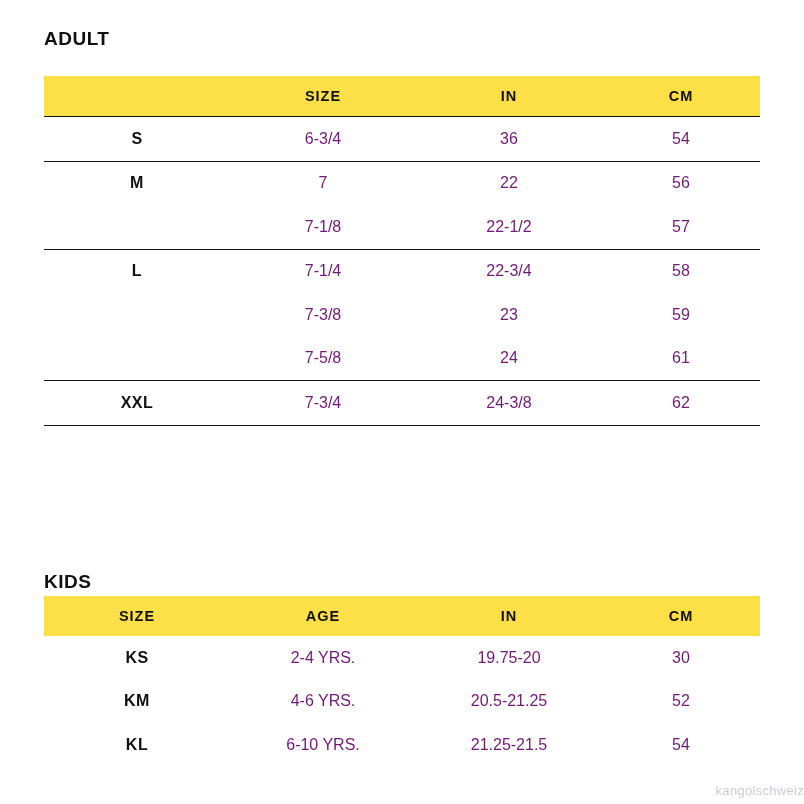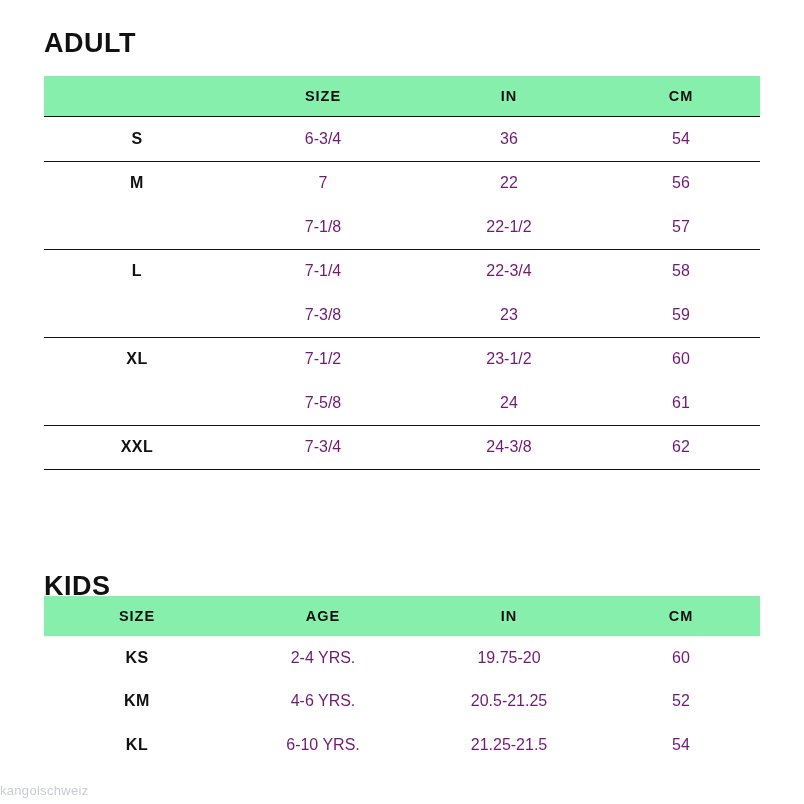--- a/index.html
+++ b/index.html
@@ -16,21 +16,21 @@
     position: relative;
   }
   .page {
     width: 804px;
     height: 804px;
     box-sizing: border-box;
     padding: 0 44px;
     position: relative;
   }
   .section-title {
-    font-size: 27px;
+    font-size: 19px;
     font-weight: bold;
     letter-spacing: 0.5px;
     color: #111111;
     margin: 0;
     padding: 0;
   }
   #adult-title {
     position: absolute;
     left: 44px;
     top: 28px;
@@ -49,21 +49,21 @@
     position: absolute;
     left: 44px;
     top: 76px;
   }
   .kids-table-wrap {
     position: absolute;
     left: 44px;
     top: 596px;
   }
   thead td, thead th {
-    background: #86efac;
+    background: #fde047;
     font-weight: bold;
     font-size: 14.5px;
     letter-spacing: 1px;
     color: #111111;
     height: 38px;
     vertical-align: middle;
     text-align: center;
   }
   tbody td {
     font-size: 16px;
@@ -97,21 +97,21 @@
     font-size: 0;
   }
   
   .kids-table tbody td { border: none; }
 
   .watermark {
     position: absolute;
     left: 0;
     right: 0;
     bottom: 6px;
-    text-align: left;
+    text-align: right;
     font-size: 13px;
     color: #c9ccd1;
     letter-spacing: 0.3px;
     margin-top: 44px;
   }
 </style>
 </head>
 <body>
 
 <div class="page">
@@ -158,26 +158,20 @@
           <td>7-1/4</td>
           <td>22-3/4</td>
           <td>58</td>
         </tr>
         <tr>
           <td class="rowlabel"></td>
           <td>7-3/8</td>
           <td>23</td>
           <td>59</td>
         </tr>
-        <tr class="group-start">
-          <td class="rowlabel">XL</td>
-          <td>7-1/2</td>
-          <td>23-1/2</td>
-          <td>60</td>
-        </tr>
         <tr>
           <td class="rowlabel"></td>
           <td>7-5/8</td>
           <td>24</td>
           <td>61</td>
         </tr>
         <tr class="group-start">
           <td class="rowlabel">XXL</td>
           <td>7-3/4</td>
           <td>24-3/8</td>
@@ -209,21 +203,21 @@
           <td>AGE</td>
           <td>IN</td>
           <td>CM</td>
         </tr>
       </thead>
       <tbody>
         <tr>
           <td class="rowlabel">KS</td>
           <td>2-4 YRS.</td>
           <td>19.75-20</td>
-          <td>60</td>
+          <td>30</td>
         </tr>
         <tr>
           <td class="rowlabel">KM</td>
           <td>4-6 YRS.</td>
           <td>20.5-21.25</td>
           <td>52</td>
         </tr>
         <tr>
           <td class="rowlabel">KL</td>
           <td>6-10 YRS.</td>

